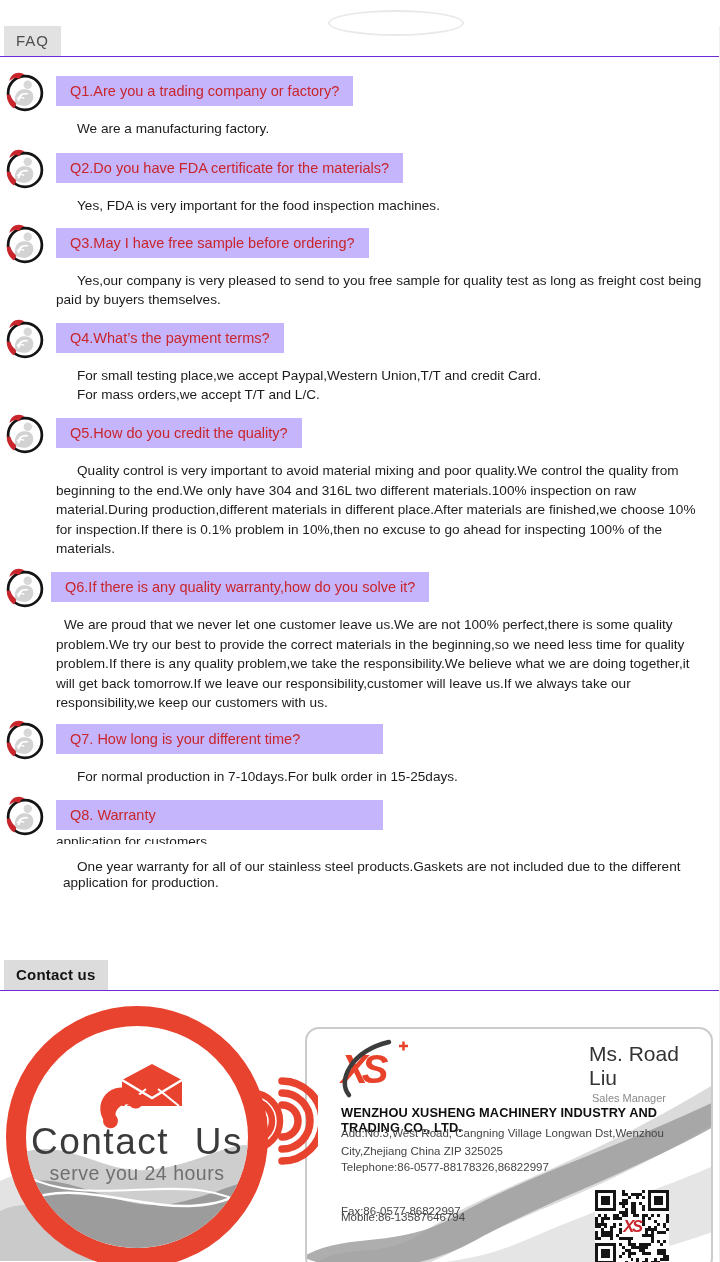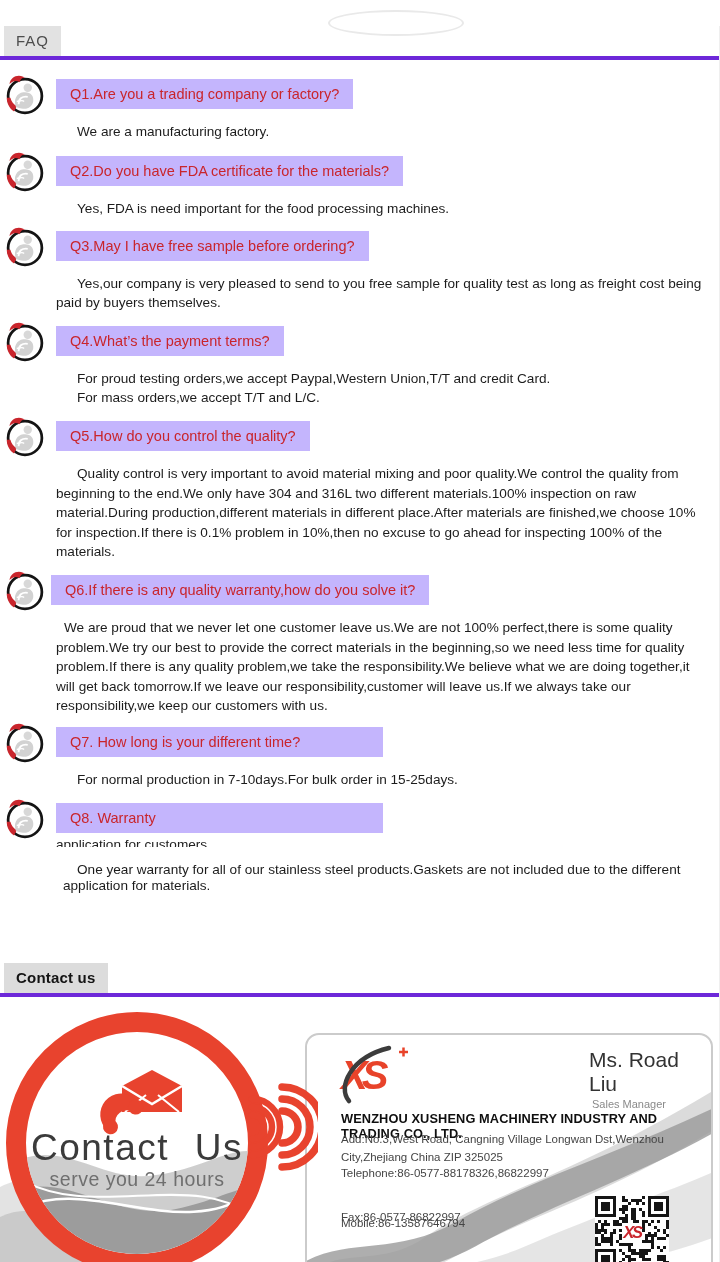--- a/index.html
+++ b/index.html
@@ -5,21 +5,21 @@
   html,body{margin:0;padding:0;background:#fff;}
   body{width:720px;height:1262px;overflow:hidden;position:relative;
        font-family:"Liberation Sans",sans-serif;color:#1f1f1f;}
   .page{position:relative;width:720px;height:1262px;border-right:1px solid #efefef;box-sizing:border-box;}
 
   
   .top-remnant{position:absolute;left:328px;top:-16px;width:132px;height:22px;
                border:2px solid #e9e9e9;border-radius:50%;}
 
   
-  .section-bar{border-bottom:4px solid #6d28d9;padding-left:4px;}
+  .section-bar{border-bottom:1px solid #6d28d9;padding-left:4px;}
   .bar-faq{margin-top:26px;}
   .bar-contact{margin-top:67px;}
   .section-tab{display:inline-block;background:#e2e2e2;color:#4d4d4d;
                font-size:15px;letter-spacing:1px;padding:6px 12px 7px 12px;vertical-align:bottom;}
   .bar-contact .section-tab{color:#141414;font-weight:bold;letter-spacing:.2px;background:#dcdcdc;}
 
   
   .faq-list{padding-right:6px;}
   .faq-item{position:relative;padding-left:56px;}
   .fi1{margin-top:19px;} .fi2{margin-top:15px;} .fi3{margin-top:12px;} .fi4{margin-top:13px;}
@@ -88,45 +88,45 @@
         </svg>
       <div class="faq-q">Q1.Are you a trading company or factory?</div>
       <div class="faq-a">We are a manufacturing factory.</div>
     </div>
 
     <div class="faq-item fi2">
       <svg class="faq-icon" viewBox="0 0 46 46">
           <use href="#chef-logo"></use>
         </svg>
       <div class="faq-q">Q2.Do you have FDA certificate for the materials?</div>
-      <div class="faq-a">Yes, FDA is need important for the food processing machines.</div>
+      <div class="faq-a">Yes, FDA is very important for the food inspection machines.</div>
     </div>
 
     <div class="faq-item fi3">
       <svg class="faq-icon" viewBox="0 0 46 46">
           <use href="#chef-logo"></use>
         </svg>
       <div class="faq-q">Q3.May I have free sample before ordering?</div>
       <div class="faq-a">Yes,our company is very pleased to send to you free sample for quality test as long as freight cost being paid by buyers themselves.</div>
     </div>
 
     <div class="faq-item fi4">
       <svg class="faq-icon" viewBox="0 0 46 46">
           <use href="#chef-logo"></use>
         </svg>
       <div class="faq-q">Q4.What’s the payment terms?</div>
-      <div class="faq-a">For proud testing orders,we accept Paypal,Western Union,T/T and credit Card.</div>
+      <div class="faq-a">For small testing place,we accept Paypal,Western Union,T/T and credit Card.</div>
       <div class="faq-a cont">For mass orders,we accept T/T and L/C.</div>
     </div>
 
     <div class="faq-item fi5">
       <svg class="faq-icon" viewBox="0 0 46 46">
           <use href="#chef-logo"></use>
         </svg>
-      <div class="faq-q">Q5.How do you control the quality?</div>
+      <div class="faq-q">Q5.How do you credit the quality?</div>
       <div class="faq-a">Quality control is very important to avoid material mixing and poor quality.We control the quality from beginning to the end.We only have 304 and 316L two different materials.100% inspection on raw material.During production,different materials in different place.After materials are finished,we choose 10% for inspection.If there is 0.1% problem in 10%,then no excuse to go ahead for inspecting 100% of the materials.</div>
     </div>
 
     <div class="faq-item fi6">
       <svg class="faq-icon" viewBox="0 0 46 46">
           <use href="#chef-logo"></use>
         </svg>
       <div class="faq-q">Q6.If there is any quality warranty,how do you solve it?</div>
       <div class="faq-a">We are proud that we never let one customer leave us.We are not 100% perfect,there is some quality problem.We try our best to provide the correct materials in the beginning,so we need less time for quality problem.If there is any quality problem,we take the responsibility.We believe what we are doing together,it will get back tomorrow.If we leave our responsibility,customer will leave us.If we always take our responsibility,we keep our customers with us.</div>
     </div>
@@ -139,21 +139,21 @@
       <div class="faq-a">For normal production in 7-10days.For bulk order in 15-25days.</div>
     </div>
 
     <div class="faq-item fi8">
       <svg class="faq-icon" viewBox="0 0 46 46">
           <use href="#chef-logo"></use>
         </svg>
       <div class="faq-q">Q8. Warranty</div>
       <div class="faq-a clip">application for customers</div>
       <div class="faq-a">One year warranty for all of our stainless steel products.Gaskets are not included due to the different</div>
-      <div class="faq-a dup">application for materials.</div>
+      <div class="faq-a dup">application for production.</div>
     </div>
 
   </div>
 
   <div class="section-bar bar-contact">
     <div class="section-tab">Contact us</div>
   </div>
 
   <div class="contact-area">
 

